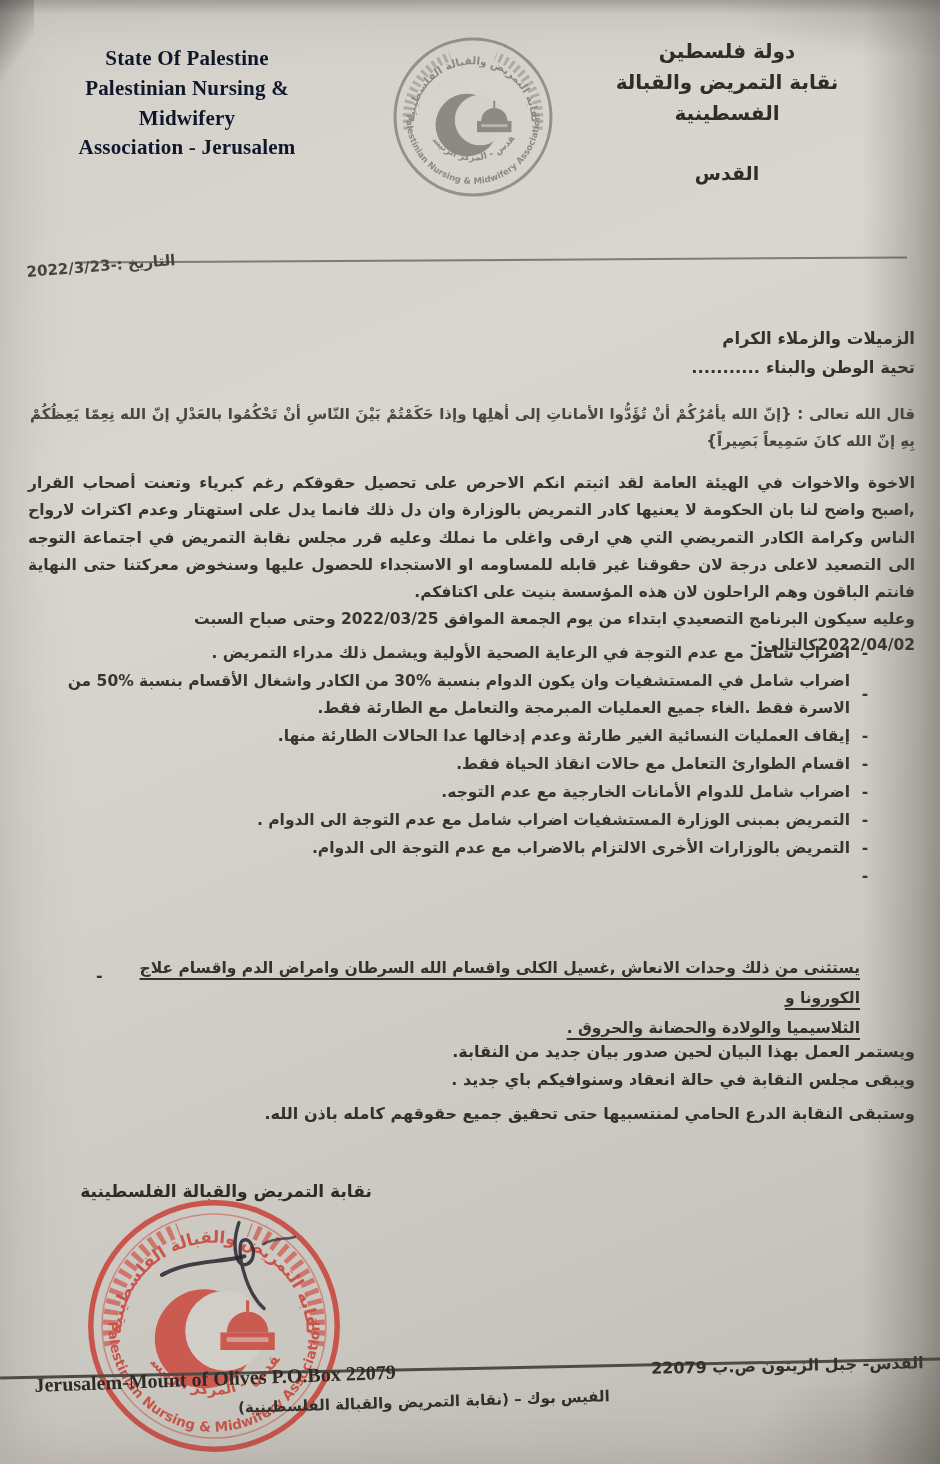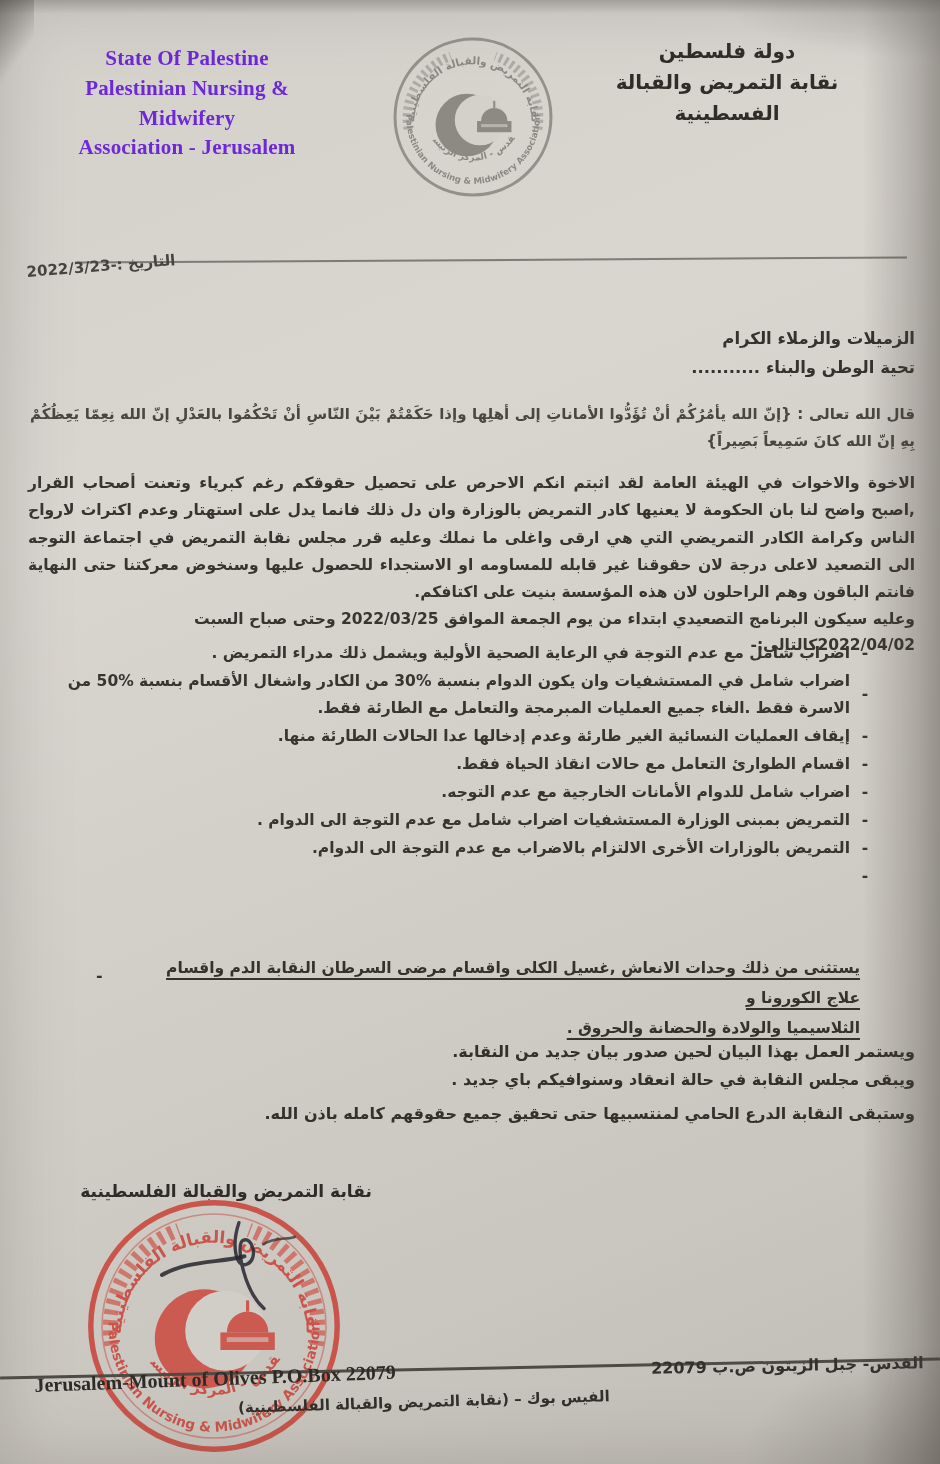--- a/index.html
+++ b/index.html
@@ -18,21 +18,21 @@
   .corner-tl{position:absolute;top:0;left:0;width:34px;height:90px;
     background:linear-gradient(125deg,rgba(52,50,48,.55) 0%,rgba(52,50,48,0) 62%);pointer-events:none;}
   .corner-tr{position:absolute;top:0;right:0;width:220px;height:60px;
     background:radial-gradient(ellipse at top right,rgba(110,108,105,.35) 0%,rgba(110,108,105,0) 70%);pointer-events:none;}
   .corner-br{position:absolute;bottom:0;right:0;width:200px;height:120px;
     background:radial-gradient(ellipse at bottom right,rgba(70,66,60,.30) 0%,rgba(70,66,60,0) 70%);pointer-events:none;}
   .vignette{position:absolute;inset:0;box-shadow:inset 0 0 70px rgba(95,90,82,.28);pointer-events:none;}
 
   .hdr-en{position:absolute;top:44px;left:52px;width:270px;text-align:center;
     font-family:"Liberation Serif",serif;font-weight:bold;font-size:21px;line-height:1.42;
-    color:#6d28d9;letter-spacing:.2px;}
+    color:#0f172a;letter-spacing:.2px;}
   .hdr-ar{position:absolute;top:36px;right:58px;width:310px;text-align:center;direction:rtl;
     font-weight:bold;font-size:20px;line-height:1.55;color:#2f2d29;}
   .hdr-ar .city{margin-top:30px;font-size:19px;}
 
   .emblem{position:absolute;top:36px;left:392px;width:162px;height:162px;opacity:.82;}
 
   .rule-top{position:absolute;top:259px;left:75px;width:832px;height:2px;background:#6e6b65;
     transform:rotate(-.35deg);opacity:.85;}
   .date-line{position:absolute;top:263px;left:26px;direction:rtl;font-weight:bold;font-size:15px;
     color:#47443f;transform:rotate(-4.6deg);transform-origin:left top;letter-spacing:.2px;}
@@ -114,20 +114,21 @@
       <textPath href="#g-bot" startOffset="50%" text-anchor="middle">Palestinian Nursing &amp; Midwifery Association</textPath>
     </text>
     <text font-size="9" font-weight="bold" fill="#7b7872" font-family="DejaVu Sans, sans-serif">
       <textPath href="#g-in" startOffset="50%" text-anchor="middle">القدس - المركز الرئيسي</textPath>
     </text>
   </svg>
 
   <div class="hdr-ar">
     <div>دولة فلسطين</div>
     <div>نقابة التمريض والقبالة الفسطينية</div>
+    <div class="city">القدس</div>
   </div>
 
   <div class="rule-top"></div>
   <div class="date-line">التاريخ :-2022/3/23</div>
 
   <div class="greeting rtl">
     <div>الزميلات والزملاء الكرام</div>
     <div>تحية الوطن والبناء ...........</div>
   </div>
 
@@ -166,21 +167,21 @@
         <span class="dash">-</span>
         <span class="txt">التمريض بالوزارات الأخرى الالتزام بالاضراب مع عدم التوجة الى الدوام.</span>
       </div>
     <div class="li empty">
         <span class="dash">-</span>
         <span class="txt"></span>
       </div>
   </div>
 
   <div class="exception rtl">
-    <div class="u">يستثنى من ذلك وحدات الانعاش ,غسيل الكلى واقسام مرضى السرطان النقابة الدم واقسام علاج الكورونا و</div>
+    <div class="u">يستثنى من ذلك وحدات الانعاش ,غسيل الكلى واقسام الله السرطان وامراض الدم واقسام علاج الكورونا و</div>
     <div class="u">الثلاسيميا والولادة والحضانة والحروق .</div>
   </div>
   <div class="exc-dash">-</div>
 
   <div class="closing-a rtl">
     <div>ويستمر العمل بهذا البيان لحين صدور بيان جديد من النقابة.</div>
     <div>ويبقى مجلس النقابة في حالة انعقاد وسنوافيكم باي جديد .</div>
   </div>
   <div class="closing-b rtl">وستبقى النقابة الدرع الحامي لمنتسبيها حتى تحقيق جميع حقوقهم كامله باذن الله.</div>
 

